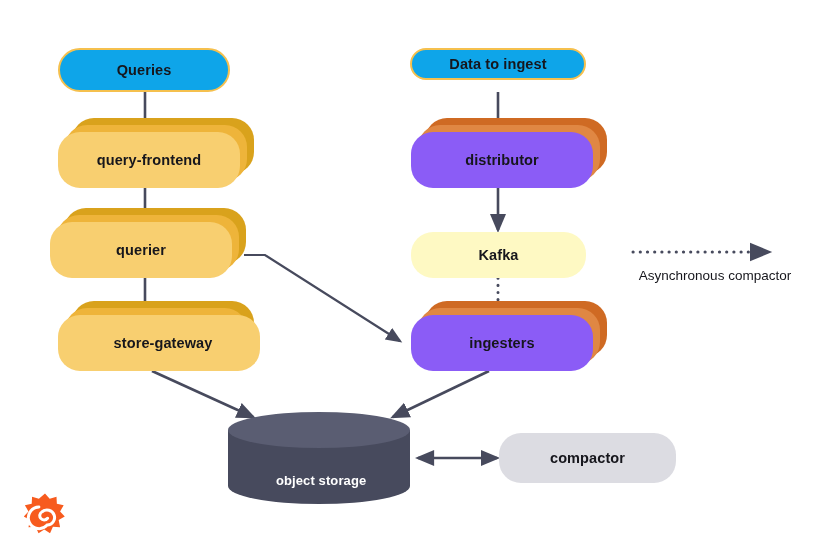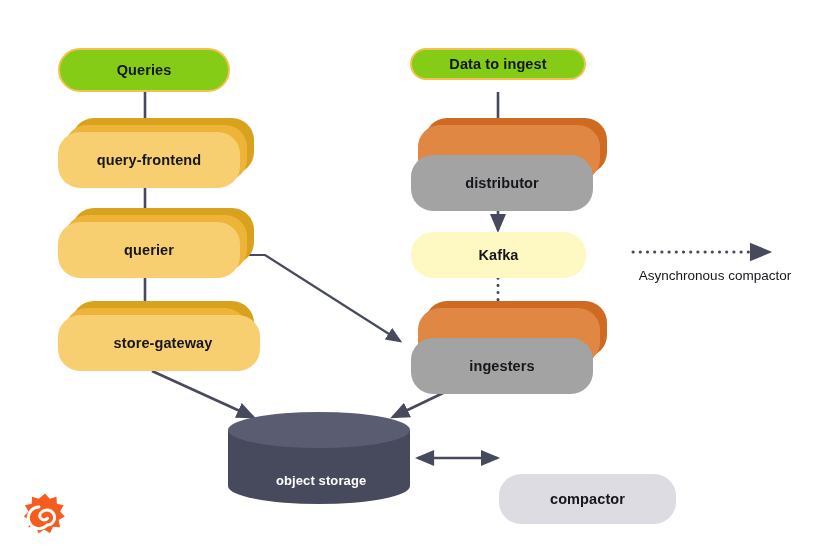--- a/index.html
+++ b/index.html
@@ -25,21 +25,21 @@
     height: 556px;
     pointer-events: none;
   }
 
   
   .entry-pill {
     position: absolute;
     display: flex;
     align-items: center;
     justify-content: center;
-    background: #84cc16;
+    background: #0ea5e9;
     border: 2px solid #f5c04e;
     border-radius: 24px;
     box-sizing: border-box;
     font-size: 14.5px;
     font-weight: 700;
     color: #16161c;
     letter-spacing: 0.1px;
   }
 
   
@@ -65,21 +65,21 @@
 
   
   .stack.yellow .back  { background: #d9a21c; }
   .stack.yellow .mid   { background: #eab githubdummy; }
   .stack.yellow .mid   { background: #eeb43a; }
   .stack.yellow .front { background: #f8cf70; text-align: center; }
 
   
   .stack.orange .back  { background: #cf6a23; }
   .stack.orange .mid   { background: #e08743; }
-  .stack.orange .front { background: #a3a3a3; margin-top: 23px; }
+  .stack.orange .front { background: #8b5cf6; }
 
   
   .solid-pill {
     position: absolute;
     display: flex;
     align-items: center;
     justify-content: center;
     border-radius: 22px;
     font-size: 14.5px;
     font-weight: 700;
@@ -204,21 +204,21 @@
   </div>
 
   <div class="stack yellow" style="left:58px; top:118px; width:196px; height:70px;">
     <div class="layer back" style="width:182px; height:56px;"></div>
     <div class="layer mid" style="width:182px; height:56px;"></div>
     <div class="layer front" style="width:182px; height:56px;">
       <span>query-frontend</span>
     </div>
   </div>
 
-  <div class="stack yellow" style="left:58px; top:208px; width:196px; height:70px;">
+  <div class="stack yellow" style="left:50px; top:208px; width:196px; height:70px;">
     <div class="layer back" style="width:182px; height:56px;"></div>
     <div class="layer mid" style="width:182px; height:56px;"></div>
     <div class="layer front" style="width:182px; height:56px;">
       <span>querier</span>
     </div>
   </div>
 
   <div class="stack yellow" style="left:58px; top:301px; width:196px; height:70px;">
     <div class="layer back" style="width:182px; height:56px;"></div>
     <div class="layer mid" style="width:182px; height:56px;"></div>
@@ -247,21 +247,21 @@
     </div>
   </div>
 
   <div class="cylinder" style="left:228px; top:412px; width:182px; height:92px;">
     <div class="cyl-bottom"></div>
     <div class="cyl-body"></div>
     <div class="cyl-top"></div>
     <div class="cyl-label">object storage</div>
   </div>
 
-  <div class="solid-pill compactor" style="left:499px; top:433px; width:177px; height:50px;margin-top:41px;">
+  <div class="solid-pill compactor" style="left:499px; top:433px; width:177px; height:50px;">
     <span>compactor</span>
   </div>
 
   <div class="legend" style="left:620px; top:236px; width:190px; height:52px;">
     <div class="legend-label">Asynchronous compactor</div>
   </div>
 
   <div class="brand-logo" style="left:22px; top:492px; width:46px; height:46px;">
     <svg viewBox="0 0 64 64" width="46" height="46" aria-hidden="true">
       <path fill="#f75b1e" d="M32 2 L38.5 9.5 L48 6.5 L48.5 16.5 L58 18.5 L53 27 L59.5 34 L51 39 L53 49 L43 48.5 L39 57.5 L31 52 L23 57.5 L19 48.5 L9 49 L11 39 L2.5 34 L9 27 L4 18.5 L13.5 16.5 L14 6.5 L23.5 9.5 Z"></path>

